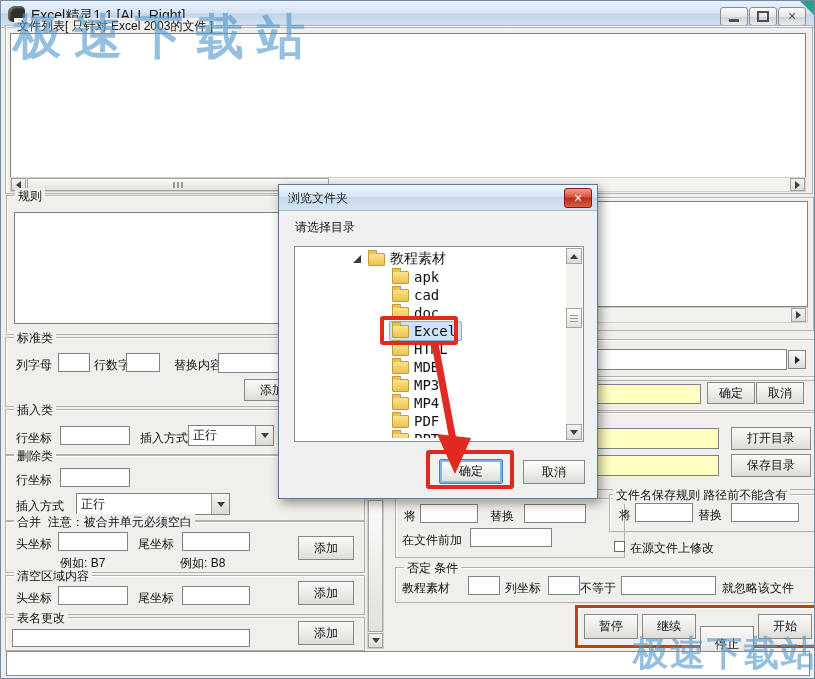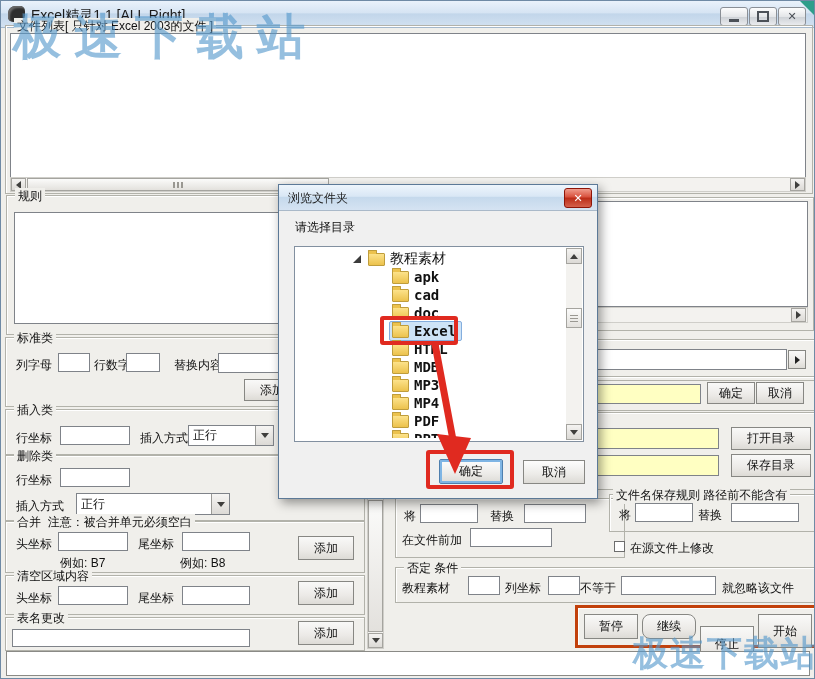--- a/index.html
+++ b/index.html
@@ -71,21 +71,21 @@
   .treebox{left:15px;top:61px;width:290px;height:196px;background:#fff;border:1px solid #8290a0;box-sizing:border-box;}
   .trows{position:absolute;left:2px;top:3px;width:266px;height:188px;overflow:hidden;}
   .trow{height:18px;display:flex;align-items:center;padding-left:56px;}
   .trow.child{padding-left:92px;}
   .expander{width:0;height:0;border-left:8px solid transparent;border-bottom:8px solid #3c3c3c;margin-right:7px;}
   .folder{position:relative;width:15px;height:11px;margin-right:5px;flex:0 0 auto;
     background:linear-gradient(#fce28a,#ecc24d);border:1px solid #bf9d3c;border-radius:1px;}
   .folder::before{content:"";position:absolute;left:-1px;top:-4px;width:7px;height:3px;
     background:#ecc24d;border:1px solid #bf9d3c;border-bottom:none;border-radius:1px 1px 0 0;}
   .tlabel{font-family:"DejaVu Sans Mono","Liberation Mono",monospace;font-size:14px;}
-  .cell{display:flex;align-items:center;padding:1px 5px 1px 2px;border:1px solid transparent;font-weight:bold;}
+  .cell{display:flex;align-items:center;padding:1px 5px 1px 2px;border:1px solid transparent;}
   .cell.sel{background:#cde3f7;border-color:#84aede;border-radius:2px;}
   .vsb{position:absolute;right:1px;top:1px;width:16px;height:192px;background:#f3f2ef;}
   
   .ann{border:4px solid #e02a20;border-radius:3px;z-index:110;box-sizing:border-box;background:transparent;}
   .dbtn{background:linear-gradient(#fdfdfd,#ecebe8 60%,#dcdad5);border:1px solid #878783;
     display:flex;align-items:center;justify-content:center;box-sizing:border-box;}
   .dbtn.focus{box-shadow:0 0 0 2px #7fb5e4 inset;border-color:#4e7fae;border-radius:2px;}
   
   .statusbar{left:5px;top:650px;width:804px;height:25px;background:#fff;border:1px solid #8a8a86;box-sizing:border-box;}
 </style>
@@ -263,23 +263,23 @@
     <input class="abs inp" style="left: 152px; top: 8px; width: 32px; height: 19px;">
     <span class="abs lbl" style="left:184px;top:12px;">不等于</span>
     <input class="abs inp" style="left: 225px; top: 8px; width: 95px; height: 19px;">
     <span class="abs lbl" style="left:326px;top:12px;">就忽略该文件</span>
   </div>
 
 
   <div class="abs strip" style="left:574px;top:604px;width:238px;height:37px;">
     <div id="action-buttons">
         <div class="abs btn" style="left: 6px; top: 6px; width: 54px; height: 25px;">暂停</div>
-        <div class="abs btn" style="left: 64px; top: 6px; width: 54px; height: 25px; border-radius: 8px;">继续</div>
+        <div class="abs btn" style="left: 64px; top: 6px; width: 54px; height: 25px;">继续</div>
         <div class="abs btn" style="left: 122px; top: 18px; width: 54px; height: 36px;">停止</div>
-        <div class="abs btn" style="left: 180px; top: 6px; width: 54px; height: 34px;">开始</div>
+        <div class="abs btn" style="left: 180px; top: 6px; width: 54px; height: 25px;">开始</div>
       </div>
   </div>
 
   <div class="abs statusbar"></div>
 
   <div class="abs wm top">极速下载站</div>
   <div class="abs wm bottom">极速下载站</div>
 
   <div class="abs dialog">
     <div class="abs dtitle">

